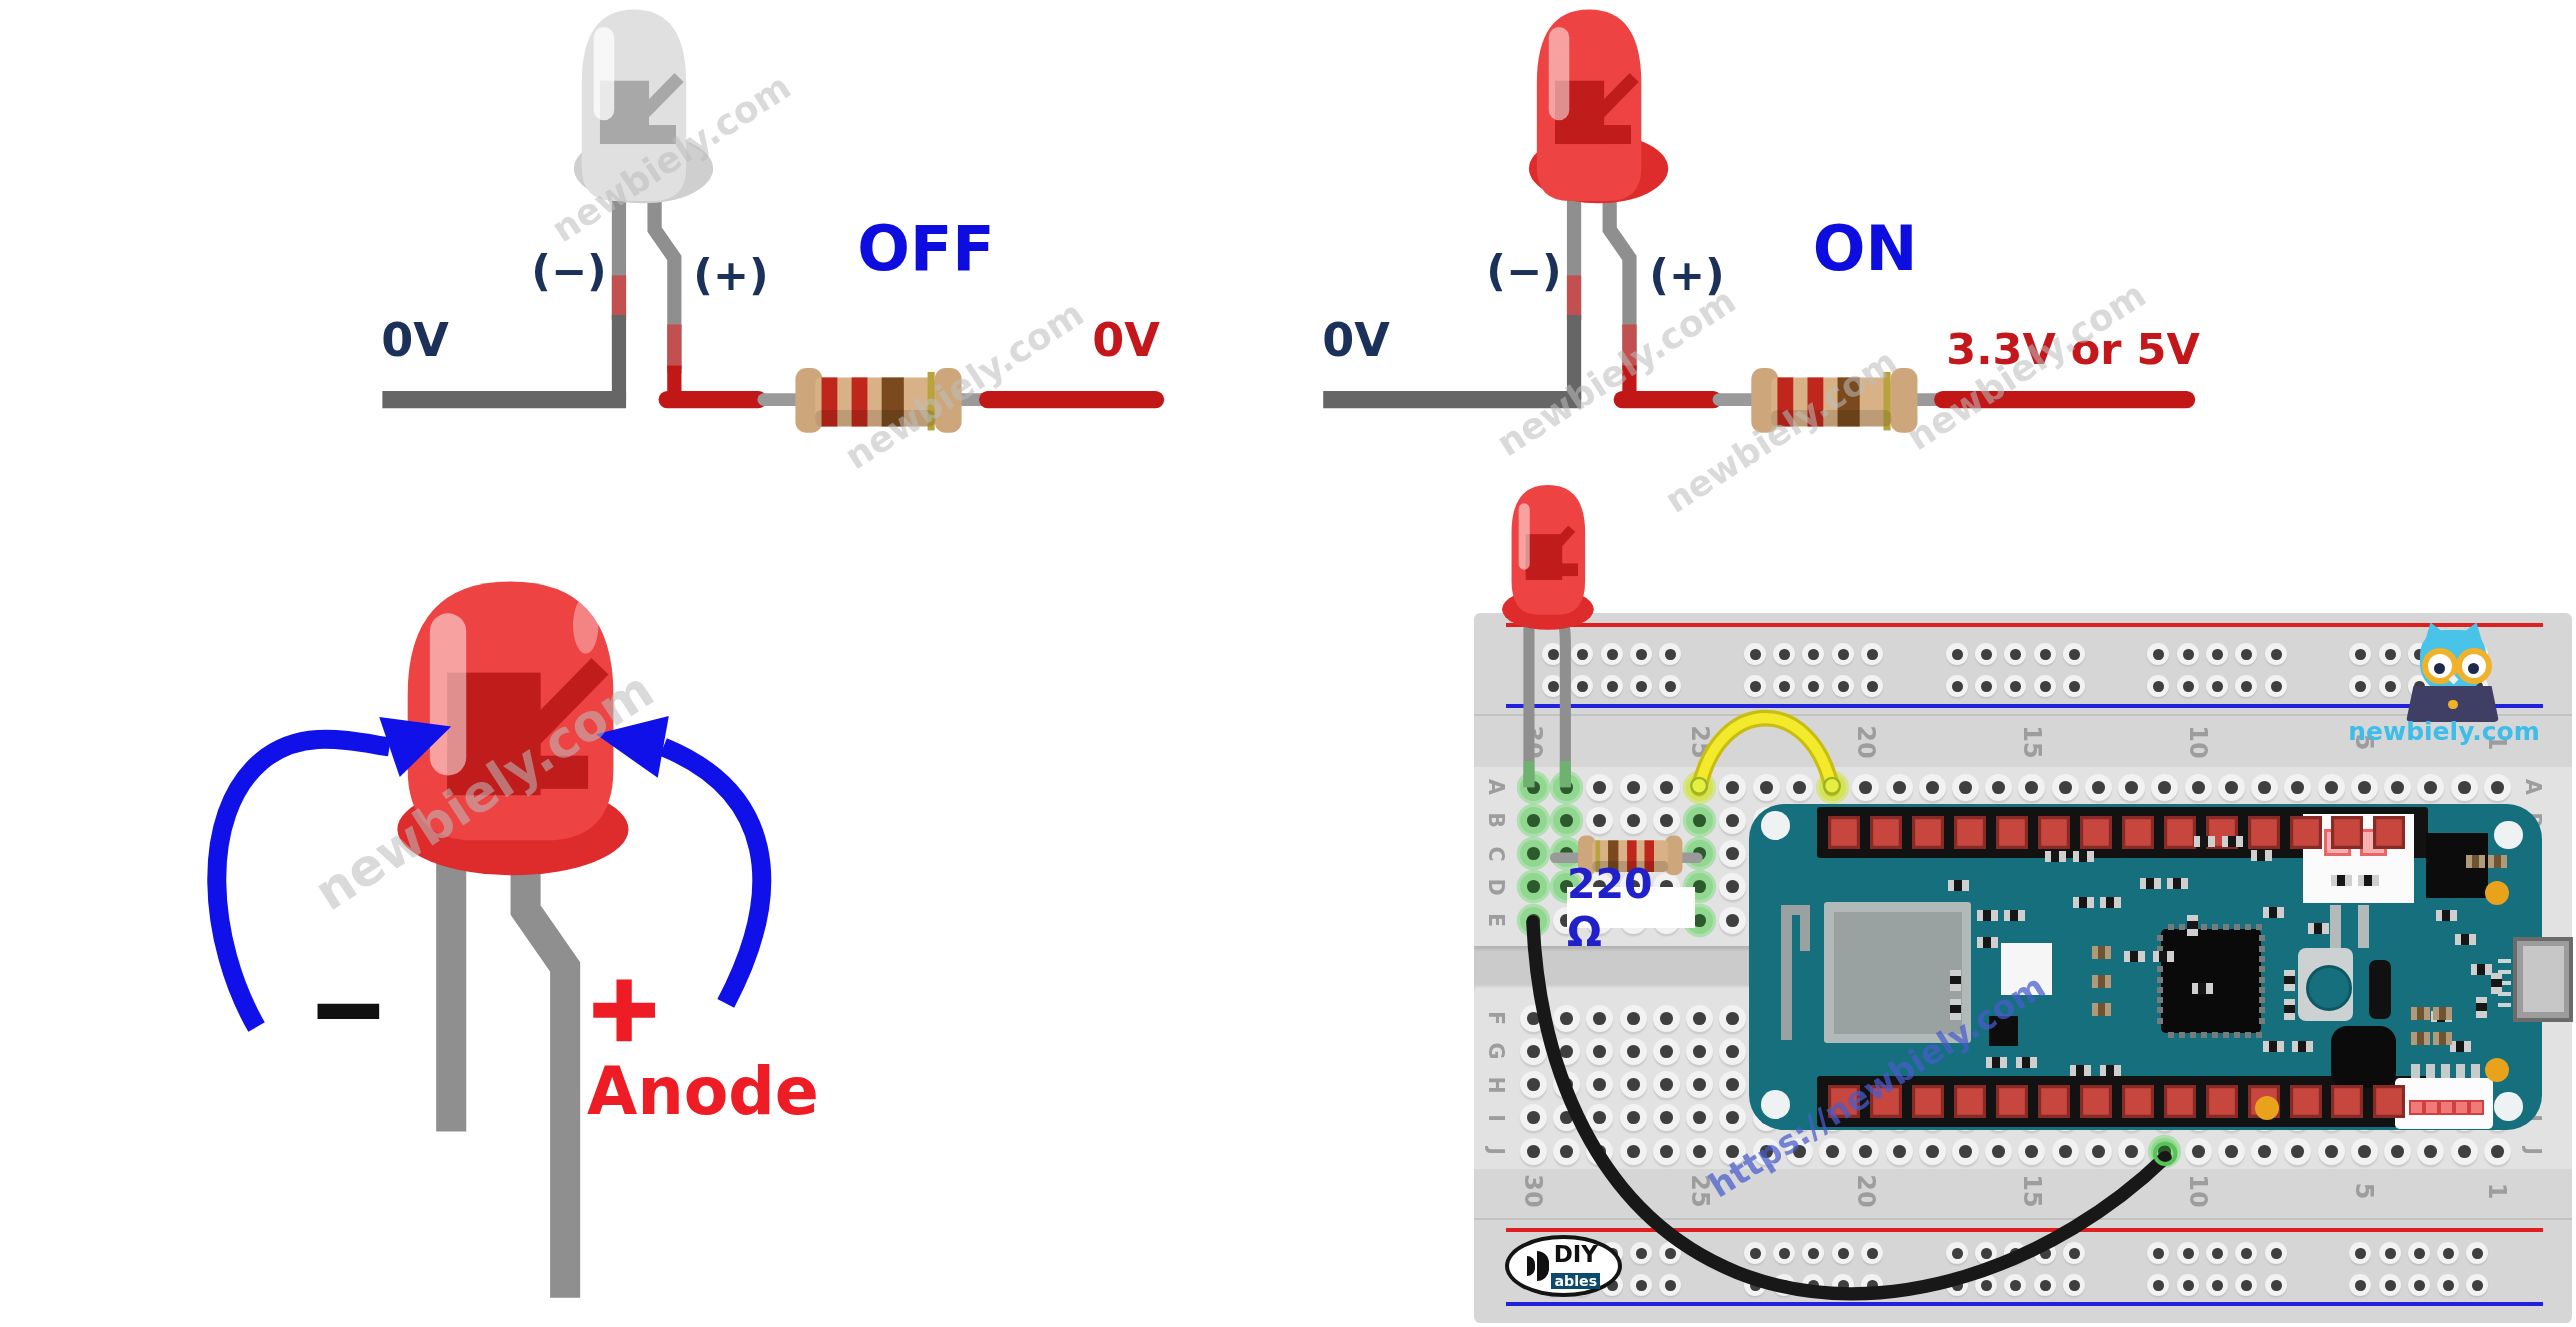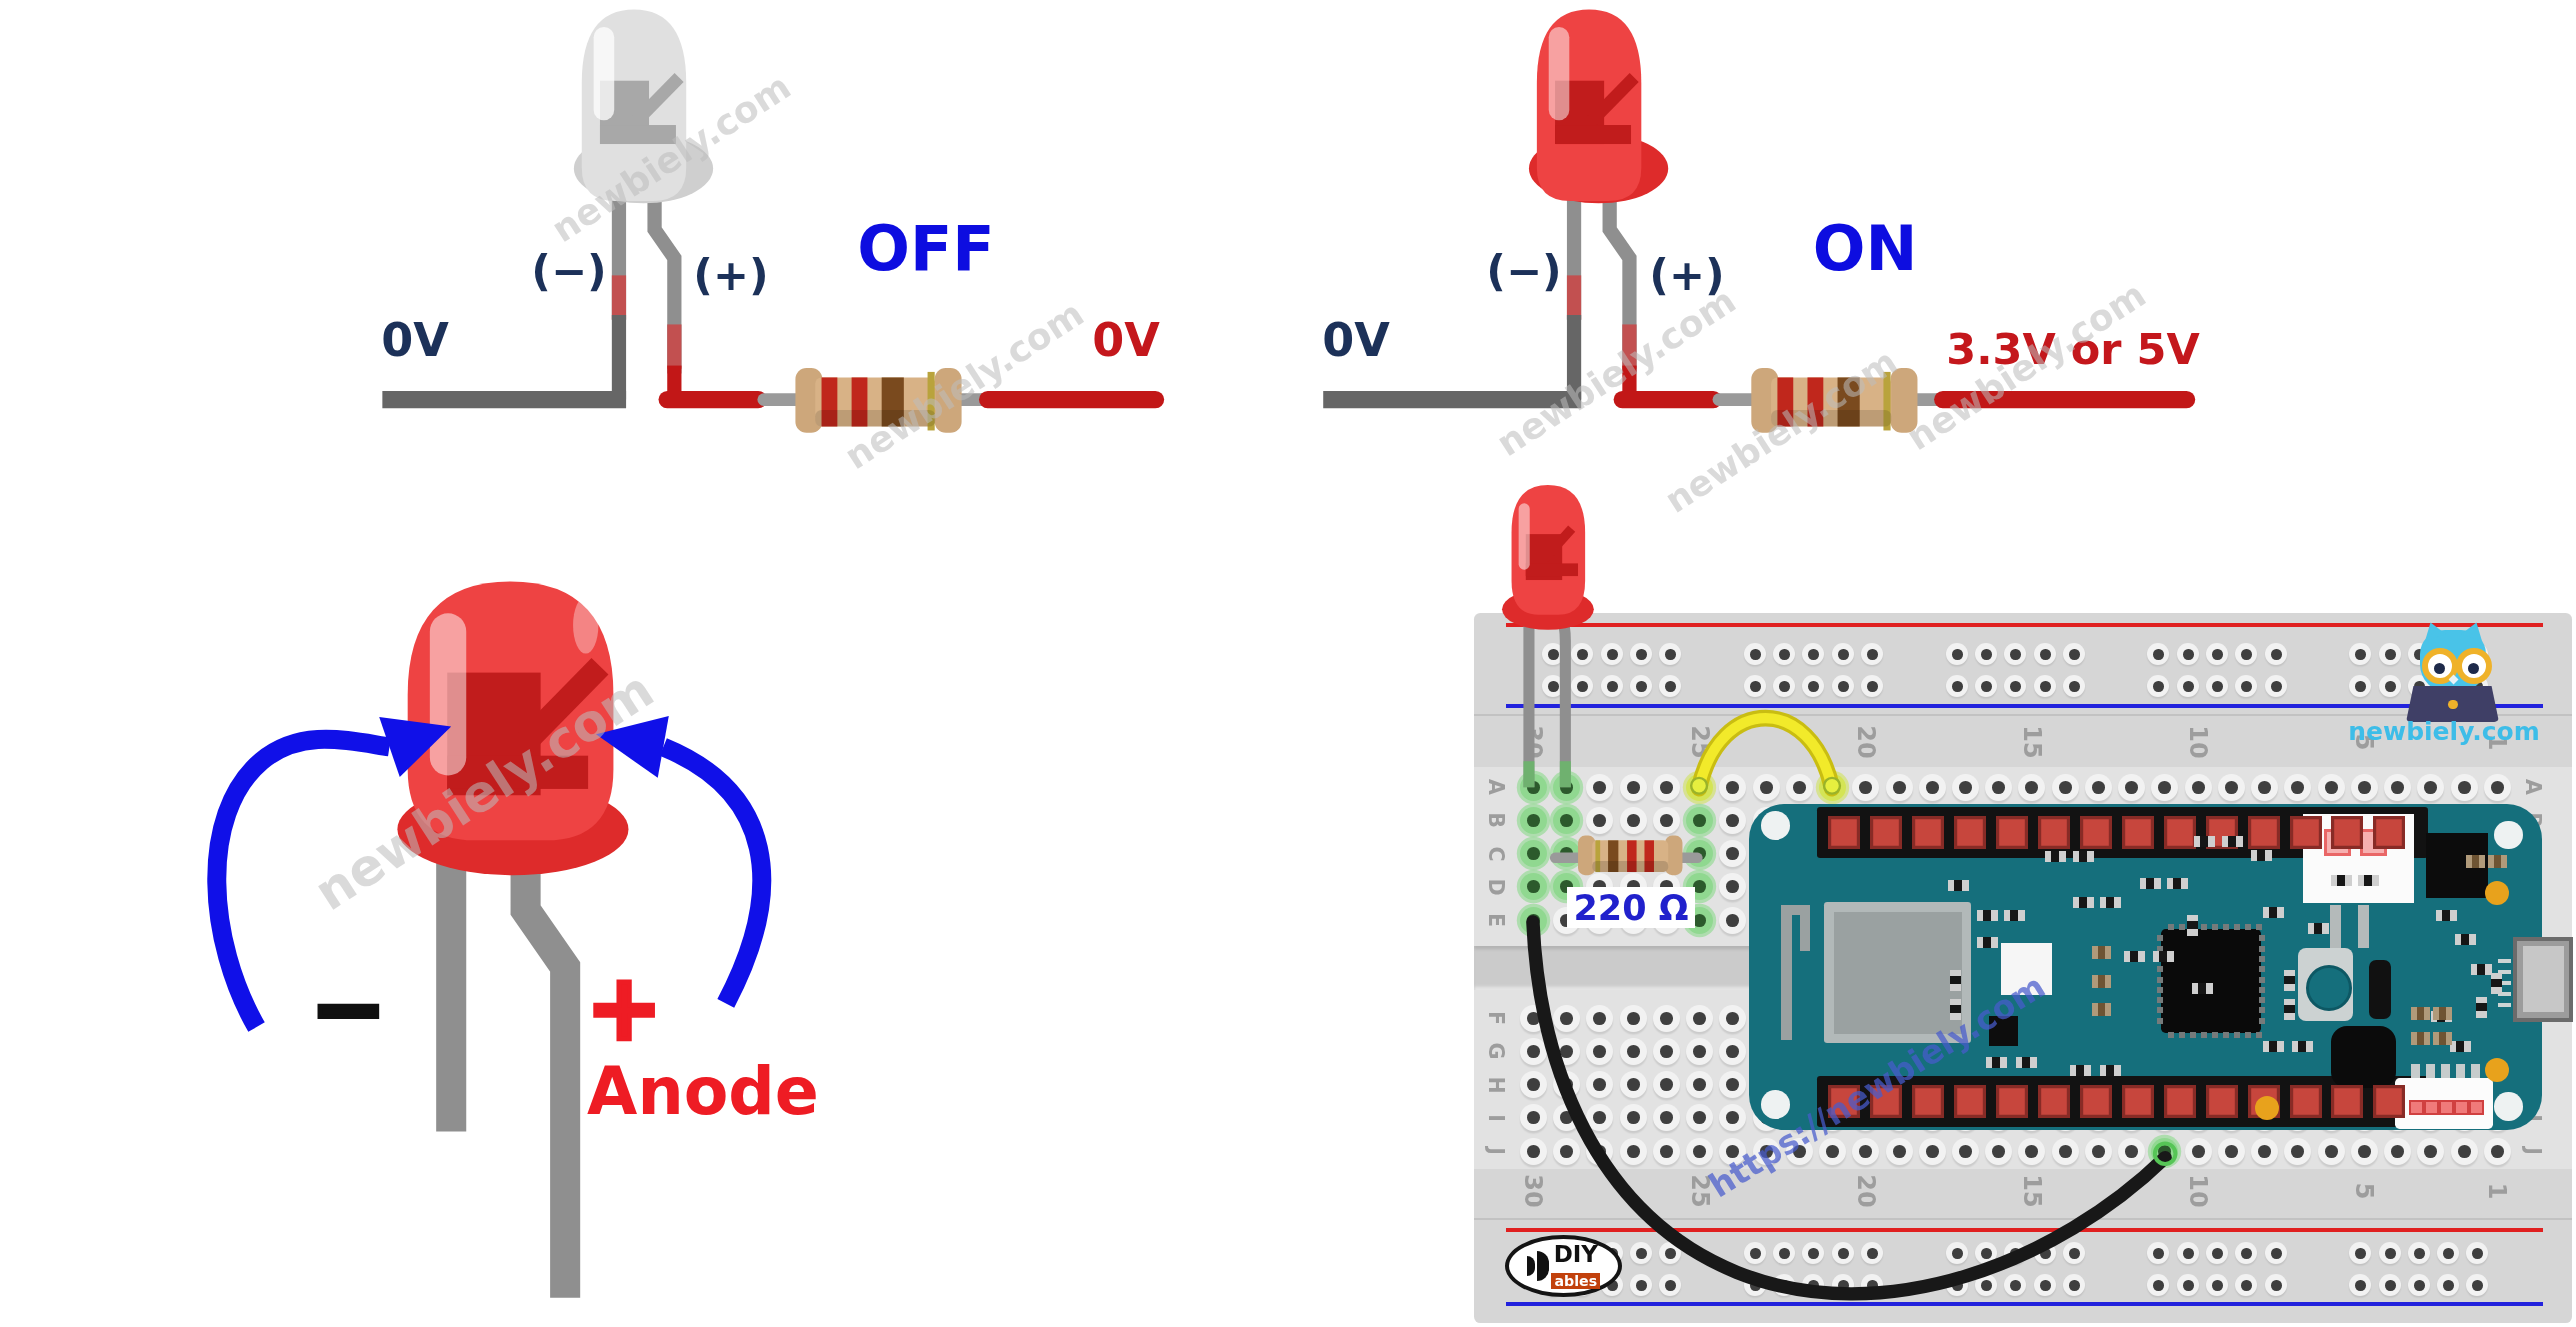--- a/index.html
+++ b/index.html
@@ -47,21 +47,21 @@
   .tick{position:absolute;background:#767b7b;}
   
   .lbl{position:absolute;transform:translate(-50%,-50%);font-weight:bold;white-space:nowrap;z-index:6;}
   .fat{-webkit-text-stroke:4.7px currentColor;}
   .wm{position:absolute;transform:translate(-50%,-50%) rotate(-33deg);font-weight:bold;
       color:var(--wm-gray);opacity:.55;z-index:7;white-space:nowrap;font-size:36px;}
   .wm.big{font-size:51px;}
   .wm.small{font-size:35px;}
   .wm.blue{color:var(--wm-blue);opacity:.85;font-size:33px;transform:translate(-50%,-50%) rotate(-32deg);}
   .ohmbox{position:absolute;left:1567px;top:887px;width:128px;height:41px;background:#fff;z-index:6;
-      display:flex;align-items:center;justify-content:center;font-weight:bold;font-size:35px;
+      display:flex;align-items:center;justify-content:center;font-weight:bold;font-size:41px;
       color:var(--label-blue-220);}
   .urlbox{position:absolute;left:2234px;top:1243px;width:313px;height:49px;background:#fff;z-index:6;
       display:flex;align-items:center;justify-content:center;font-weight:bold;font-style:italic;
       font-size:31px;white-space:pre;}
   .urlbox .navy{color:var(--brand-navy);} .urlbox .cyan{color:var(--brand-cyan);}
   
   .owl{position:absolute;left:2406px;top:627px;width:93px;height:97px;z-index:6;}
   .owl-head{position:absolute;left:14.2px;top:3.2px;width:66px;height:63px;background:var(--owl-cyan);
       border-radius:38% 38% 45% 45%;}
   .owl-head::before,.owl-head::after{content:"";position:absolute;top:-8px;width:0;height:0;
@@ -81,21 +81,21 @@
   
   .diy{position:absolute;left:1505px;top:1235px;width:109px;height:54px;background:#fff;
       border:4px solid #141414;border-radius:50%;z-index:6;display:flex;align-items:center;
       justify-content:center;gap:2.4px;}
   .diy-icon{display:flex;align-items:center;gap:1.6px;}
   .diy-icon span{display:block;background:#111;}
   .diy-icon .s1{width:8.7px;height:20.6px;border-radius:0 10.3px 10.3px 0;}
   .diy-icon .s2{width:12px;height:30px;border-radius:0 15px 15px 0;}
   .diy-text{display:flex;flex-direction:column;align-items:center;line-height:1;}
   .diy-text .t1{font-size:23px;font-weight:800;color:#111;letter-spacing:0px;}
-  .diy-text .t2{font-size:14.2px;font-weight:700;color:#fff;background:#c2410c;padding:0.8px 3.2px;margin-top:7px;}
+  .diy-text .t2{font-size:14.2px;font-weight:700;color:#fff;background:#0c4a6e;padding:0.8px 3.2px;margin-top:7px;}
 </style>
 </head>
 <body>
 
 <div class="canvas">
 
   <div id="breadboard">
       <div class="bb-panel" style="left: 0px; top: 154px; width: 1098px; height: 179px;"></div>
       <div class="bb-panel" style="left: 0px; top: 377px; width: 1098px; height: 179px;"></div>
       <div class="bb-channel" style="left: 0px; top: 333px; width: 1098px; height: 44px;"></div>

